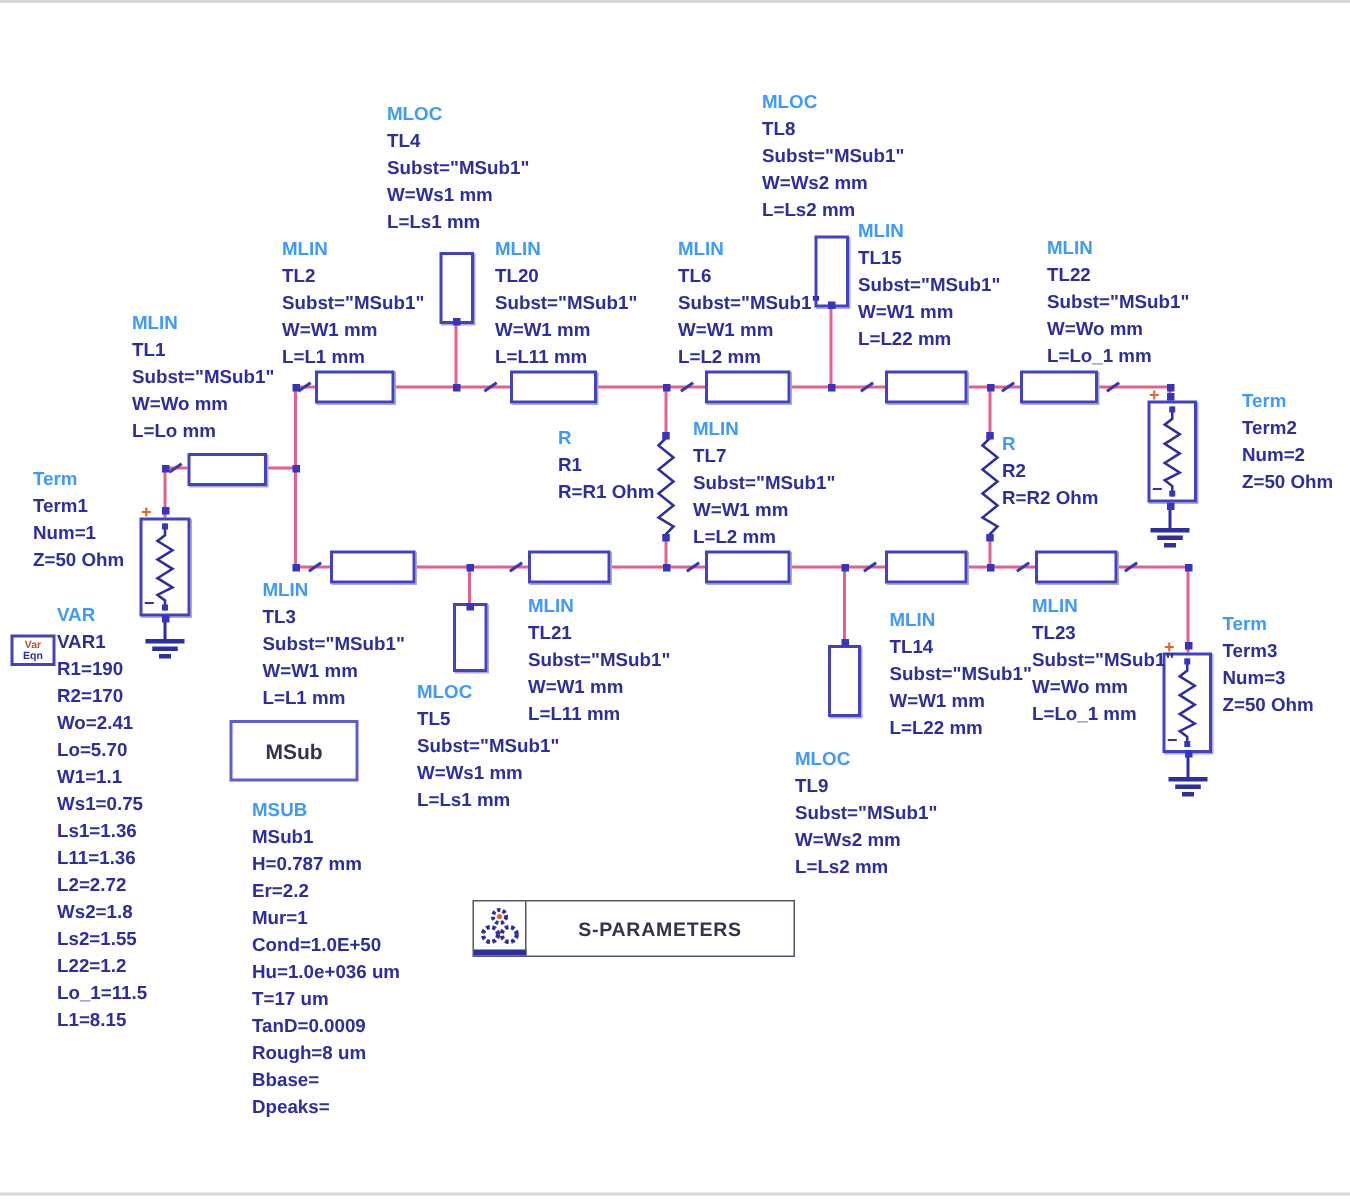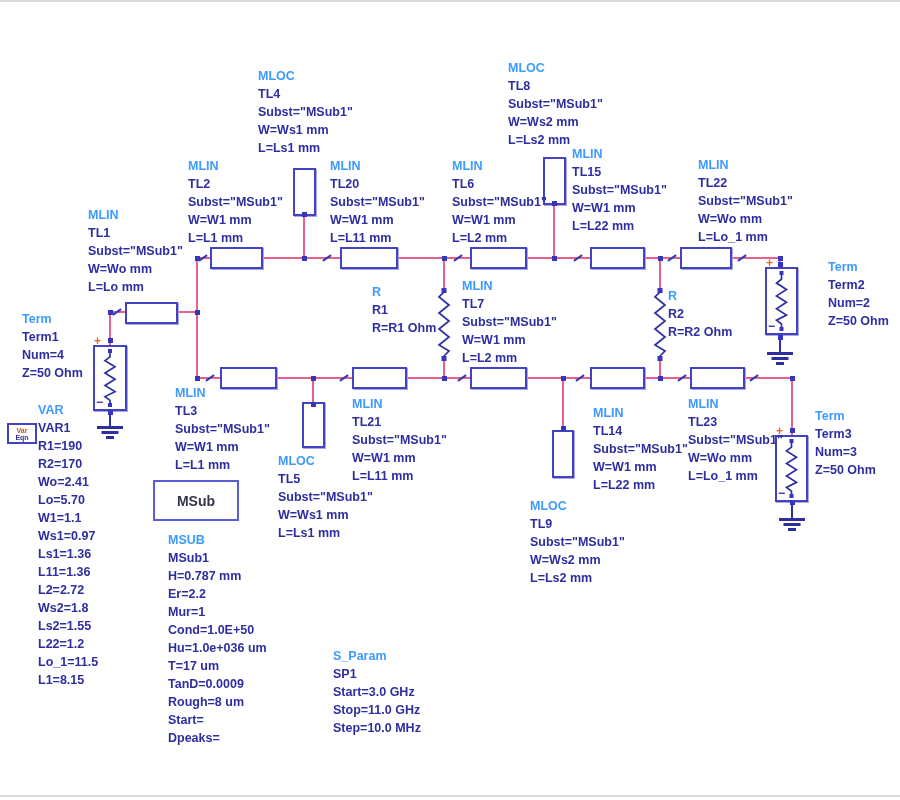--- a/index.html
+++ b/index.html
@@ -50,20 +50,31 @@
 <body>
 
 <div id="canvas">
   <div class="frame" style="top:0;"></div>
   <div class="frame" style="top:795px;"></div>
 
   <div id="msub-box">
     <span>MSub</span>
   </div>
 
+  <div id="sparams-box">
+    <div id="sparams-icon">
+      <svg width="26" height="28" viewBox="0 0 26 28">
+        <circle cx="13" cy="8" r="4.4" fill="none" stroke="#2e2ea0" stroke-width="2.6" stroke-dasharray="2.2,1.6"></circle>
+        <circle cx="13" cy="8" r="1.7" fill="#e06820"></circle>
+        <circle cx="7" cy="20" r="5" fill="none" stroke="#2e2ea0" stroke-width="2.8" stroke-dasharray="2.4,1.7"></circle>
+        <circle cx="19.5" cy="20" r="5" fill="none" stroke="#2e2ea0" stroke-width="2.8" stroke-dasharray="2.4,1.7"></circle>
+      </svg>
+    </div>
+    <div id="sparams-title">S-PARAMETERS</div>
+  </div>
 
   <div id="var-icon">
     <div class="v1">Var</div>
     <div class="v2">Eqn</div>
   </div>
 <div class="wh" style="left: 197px; top: 257px; width: 583px;"></div>
     <div class="wh" style="left: 197px; top: 377px; width: 595px;"></div>
     <div class="wh" style="left: 110px; top: 311px; width: 87px;"></div>
     <div class="wv" style="left: 196px; top: 258px; height: 120px;"></div>
     <div class="wv" style="left: 109px; top: 312px; height: 34px;"></div>
@@ -191,53 +202,53 @@
     <div class="lbl" style="left: 88px; top: 206px;">
       <div class="t">MLIN</div>
       <div class="n">TL1</div>
       <div class="p">Subst="MSub1"</div>
       <div class="p">W=Wo mm</div>
       <div class="p">L=Lo mm</div>
     </div>
     <div class="lbl" style="left: 22px; top: 310px;">
       <div class="t">Term</div>
       <div class="n">Term1</div>
-      <div class="p">Num=4</div>
+      <div class="p">Num=1</div>
       <div class="p">Z=50 Ohm</div>
     </div>
     <div class="lbl" style="left: 38px; top: 401px;">
       <div class="t">VAR</div>
       <div class="n">VAR1</div>
       <div class="p">R1=190</div>
       <div class="p">R2=170</div>
       <div class="p">Wo=2.41</div>
       <div class="p">Lo=5.70</div>
       <div class="p">W1=1.1</div>
-      <div class="p">Ws1=0.97</div>
+      <div class="p">Ws1=0.75</div>
       <div class="p">Ls1=1.36</div>
       <div class="p">L11=1.36</div>
       <div class="p">L2=2.72</div>
       <div class="p">Ws2=1.8</div>
       <div class="p">Ls2=1.55</div>
       <div class="p">L22=1.2</div>
       <div class="p">Lo_1=11.5</div>
       <div class="p">L1=8.15</div>
     </div>
     <div class="lbl" style="left: 168px; top: 531px;">
       <div class="t">MSUB</div>
       <div class="n">MSub1</div>
       <div class="p">H=0.787 mm</div>
       <div class="p">Er=2.2</div>
       <div class="p">Mur=1</div>
       <div class="p">Cond=1.0E+50</div>
       <div class="p">Hu=1.0e+036 um</div>
       <div class="p">T=17 um</div>
       <div class="p">TanD=0.0009</div>
       <div class="p">Rough=8 um</div>
-      <div class="p">Start=</div>
+      <div class="p">Bbase=</div>
       <div class="p">Dpeaks=</div>
     </div>
     <div class="lbl" style="left: 188px; top: 157px;">
       <div class="t">MLIN</div>
       <div class="n">TL2</div>
       <div class="p">Subst="MSub1"</div>
       <div class="p">W=W1 mm</div>
       <div class="p">L=L1 mm</div>
     </div>
     <div class="lbl" style="left: 258px; top: 67px;">
@@ -346,20 +357,13 @@
       <div class="p">Subst="MSub1"</div>
       <div class="p">W=Wo mm</div>
       <div class="p">L=Lo_1 mm</div>
     </div>
     <div class="lbl" style="left: 815px; top: 407px;">
       <div class="t">Term</div>
       <div class="n">Term3</div>
       <div class="p">Num=3</div>
       <div class="p">Z=50 Ohm</div>
     </div>
-    <div class="lbl" style="left: 333px; top: 647px;">
-      <div class="t">S_Param</div>
-      <div class="n">SP1</div>
-      <div class="p">Start=3.0 GHz</div>
-      <div class="p">Stop=11.0 GHz</div>
-      <div class="p">Step=10.0 MHz</div>
-    </div>
   </div>
 
 </body></html>

